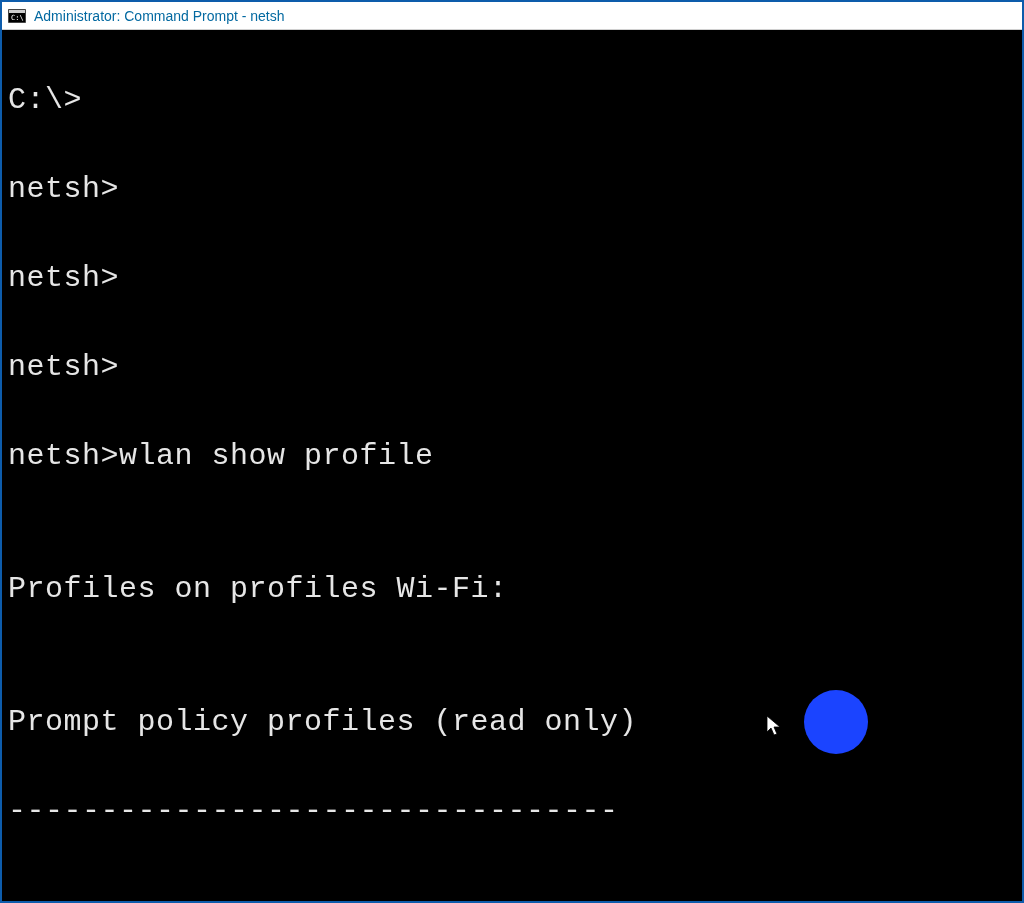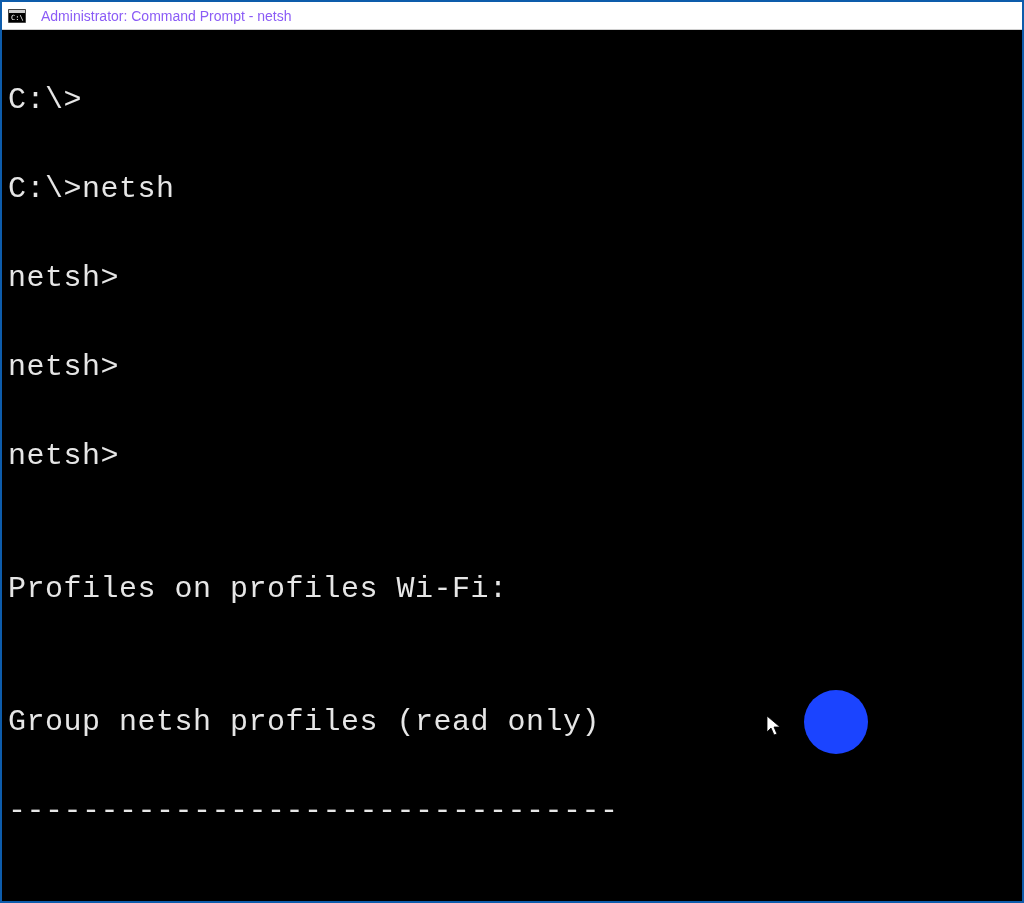--- a/index.html
+++ b/index.html
@@ -27,23 +27,22 @@
     }
     .app-icon {
       width: 18px;
       height: 14px;
       display: inline-block;
       vertical-align: middle;
     }
     .app-icon svg { display: block; }
     .title-text {
       font-size: 14px;
-      color: #8b5cf6;
+      color: #0369a1;
       white-space: nowrap;
-      margin-left: 7px;
     }
     .terminal {
       flex: 1;
       background: #000;
       color: #e6e6e6;
       font-family: "Consolas", "Courier New", monospace;
       font-size: 30px;
       line-height: 1.48;
       padding: 4px 6px 0 6px;
       white-space: pre;
@@ -83,28 +82,28 @@
         <rect x="0" y="0" width="18" height="14" fill="#000" stroke="#888" stroke-width="1"></rect>
         <rect x="1" y="1" width="16" height="3" fill="#ccc"></rect>
         <text x="3" y="11" font-size="7" fill="#fff" font-family="monospace">C:\</text>
       </svg>
     </span>
     <span class="title-text">Administrator: Command Prompt - netsh</span>
   </div>
 
   <div class="terminal">
 <span class="line">C:\&gt;</span>
-<span class="line">C:\&gt;netsh</span>
 <span class="line">netsh&gt;</span>
 <span class="line">netsh&gt;</span>
 <span class="line">netsh&gt;</span>
+<span class="line">netsh&gt;wlan show profile</span>
 <span class="line"></span>
 <span class="line">Profiles on profiles Wi-Fi:</span>
 <span class="line"></span>
-<span class="line">Group netsh profiles (read only)</span>
+<span class="line">Prompt policy profiles (read only)</span>
 <span class="line">---------------------------------</span>
 
 <span class="line"></span>
 
 
 
 
 <span class="line"></span>
 
 

